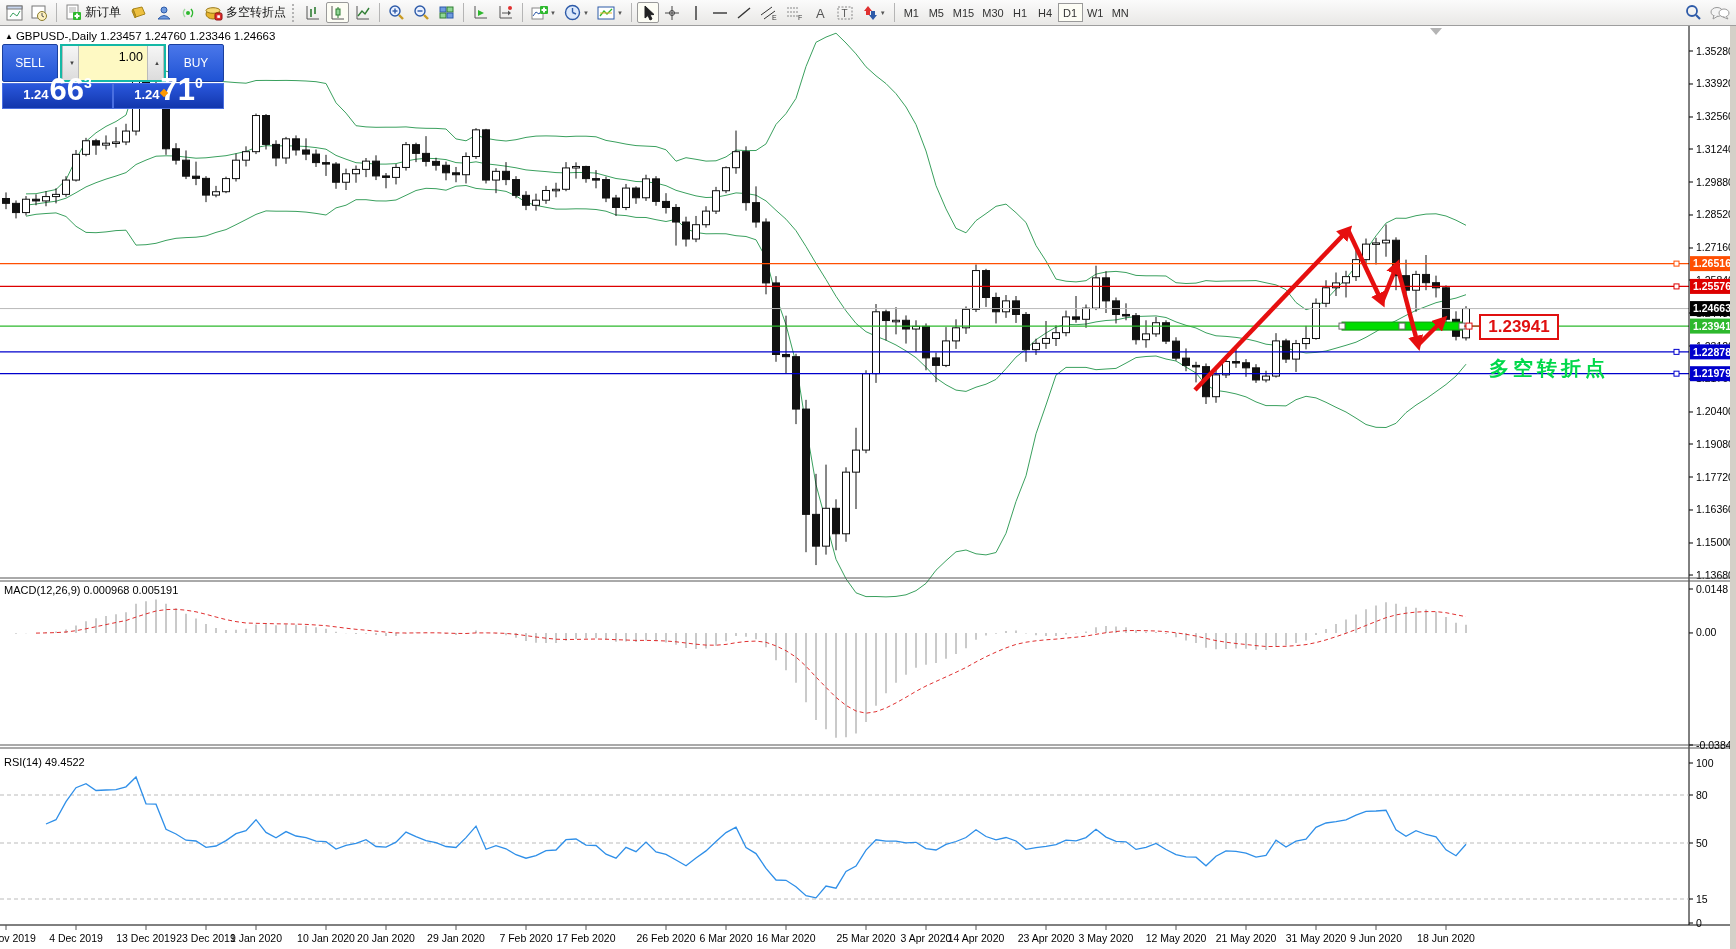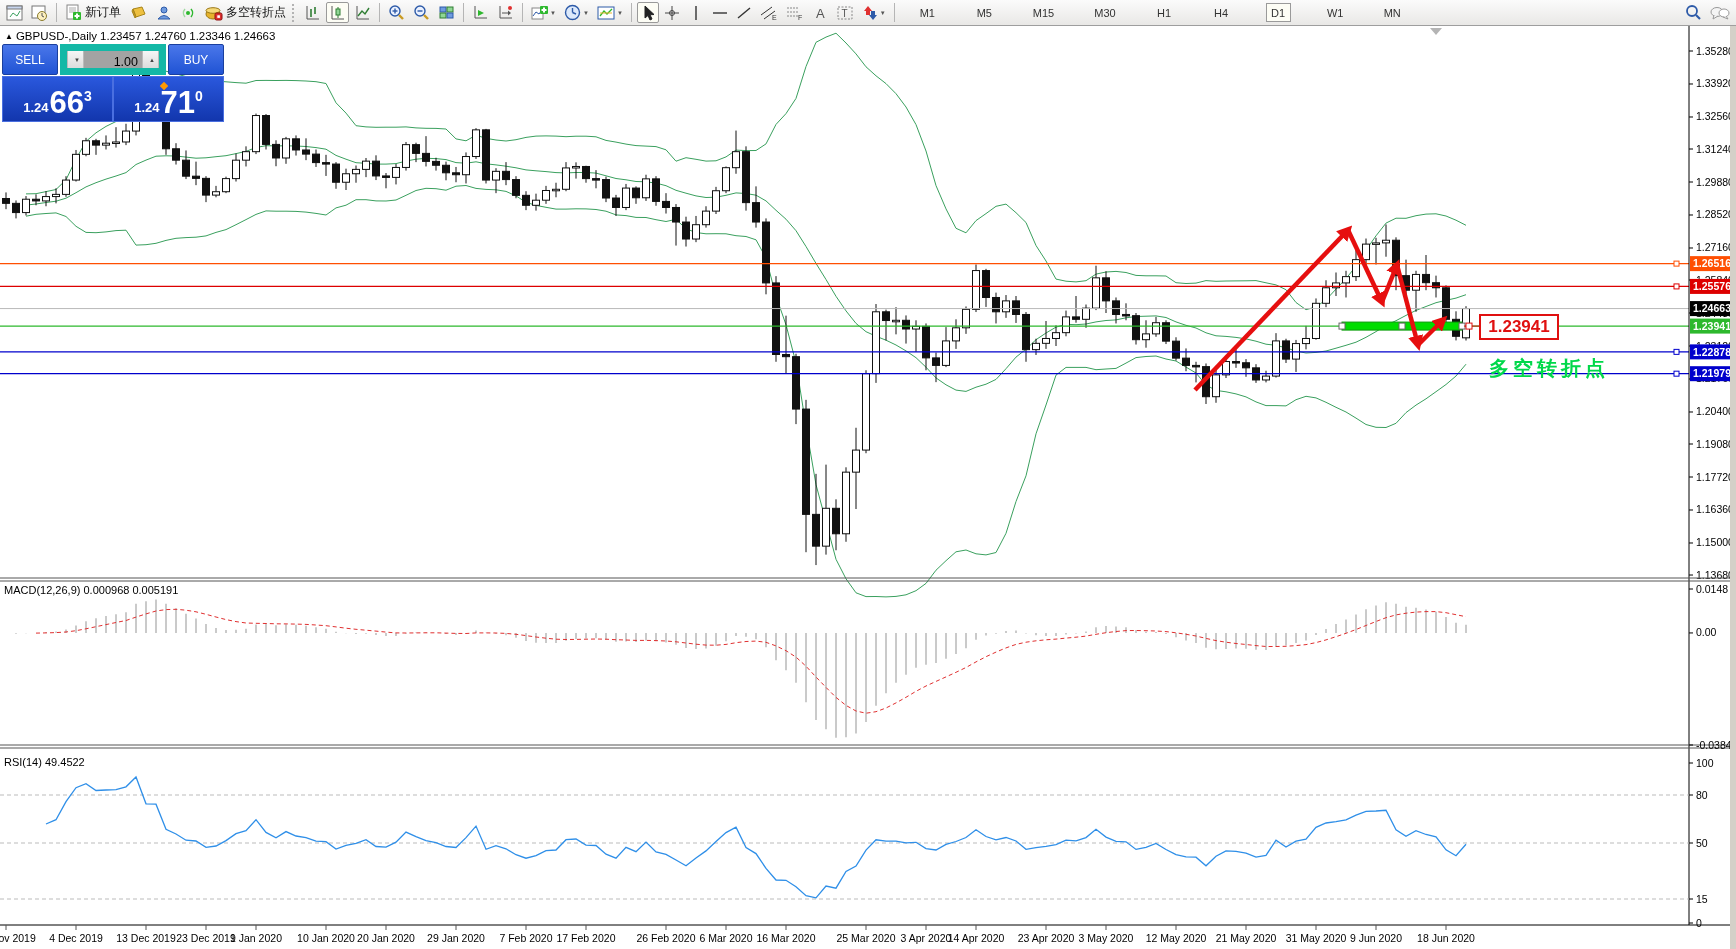--- a/index.html
+++ b/index.html
@@ -8,40 +8,40 @@
   .toolbar{height:25px;background:linear-gradient(#fbfbfb,#e9e8e6);border-bottom:1px solid #9e9e9e;
     display:flex;align-items:center;padding:0 2px;white-space:nowrap;}
   .tb{height:21px;min-width:22px;border:1px solid transparent;background:transparent;display:inline-flex;
     align-items:center;justify-content:center;padding:0 2px;margin:0 1px;font-family:"Liberation Sans",sans-serif;}
   .tb.active{background:#fdfdf5;border:1px solid #9a9a9a;border-radius:2px;}
   .tb .tlabel{font-size:12px;color:#111;margin-left:3px;}
   .vsep{width:1px;height:19px;background:#b5b5b5;margin:0 4px;display:inline-block;}
   .grip{width:3px;height:18px;border-left:2px dotted #b3b3b3;margin:0 3px 0 2px;display:inline-block;}
   .dd{font-size:6px;color:#555;margin-left:2px;}
   .tfbtn{height:19px;min-width:25px;border:1px solid transparent;background:transparent;font-size:11px;
-    color:#333;font-family:"Liberation Sans",sans-serif;margin:16px;padding:0 3px;}
+    color:#333;font-family:"Liberation Sans",sans-serif;margin:0;padding:0 3px;}
   .tfbtn.active{background:#fdfdf5;border:1px solid #9a9a9a;}
   .spacer{flex:1;}
   
   .chart{position:relative;width:1730px;height:923px;background:#fff;}
   .right-strip{position:absolute;left:1730px;top:0;width:6px;height:923px;background:#d4d0c8;}
   #cv{position:absolute;left:0;top:0;}
   .quote{position:absolute;left:5px;top:4px;font-size:11.5px;color:#000;z-index:5;text-align:center;}
   .quote .qt{font-size:8px;position:relative;top:-1px;margin-right:3px;}
   .quote span{margin-right:3px;}
   
   .tpanel{position:absolute;left:2px;top:18px;width:222px;z-index:6;font-family:"Liberation Sans",sans-serif;}
-  .tp-row1{display:flex;height:31px;gap:2px;}
+  .tp-row1{display:flex;height:38px;gap:2px;}
   .btn-trade{flex:0 0 56px;background:linear-gradient(#4a77ea,#2053d4);border:1px solid #1a3f9e;
     color:#fff;font-size:12px;border-radius:2px;}
-  .vol{flex:1;display:flex;border:7px solid #14b8a6;background:#a3a3a3;}
+  .vol{flex:1;display:flex;border:2px solid #14b8a6;background:#fef9c3;}
   .spin{width:17px;background:linear-gradient(#f6f6f6,#dcdcdc);border:none;border-left:1px solid #bbb;
     border-right:1px solid #bbb;font-size:6px;color:#444;}
   .volval{flex:1;text-align:right;font-size:12.5px;padding:4px 4px 0 0;color:#000;}
-  .tp-row2{display:flex;margin-top:1px;height:46px;}
+  .tp-row2{display:flex;margin-top:1px;height:26px;}
   .bigcell{flex:1;background:linear-gradient(#2a58dd,#1236ad);border:1px solid #4a6fe0;color:#fff;
     display:flex;align-items:flex-end;justify-content:center;padding-bottom:3px;position:relative;}
   .bigcell .sm{font-size:13px;font-weight:bold;margin:0 1px 3px 0;}
   .bigcell .bg{font-size:31px;font-weight:bold;line-height:30px;}
   .bigcell .sp{font-size:14px;font-weight:bold;margin-bottom:14px;}
   .diam{position:absolute;top:6px;left:47px;width:6px;height:6px;background:#ff9900;transform:rotate(45deg);}
   
   .ind-label{position:absolute;left:4px;font-size:11px;color:#000;z-index:4;}
   
   .annot{position:absolute;left:1479px;top:288px;width:76px;height:22px;border:2px solid #e01010;

